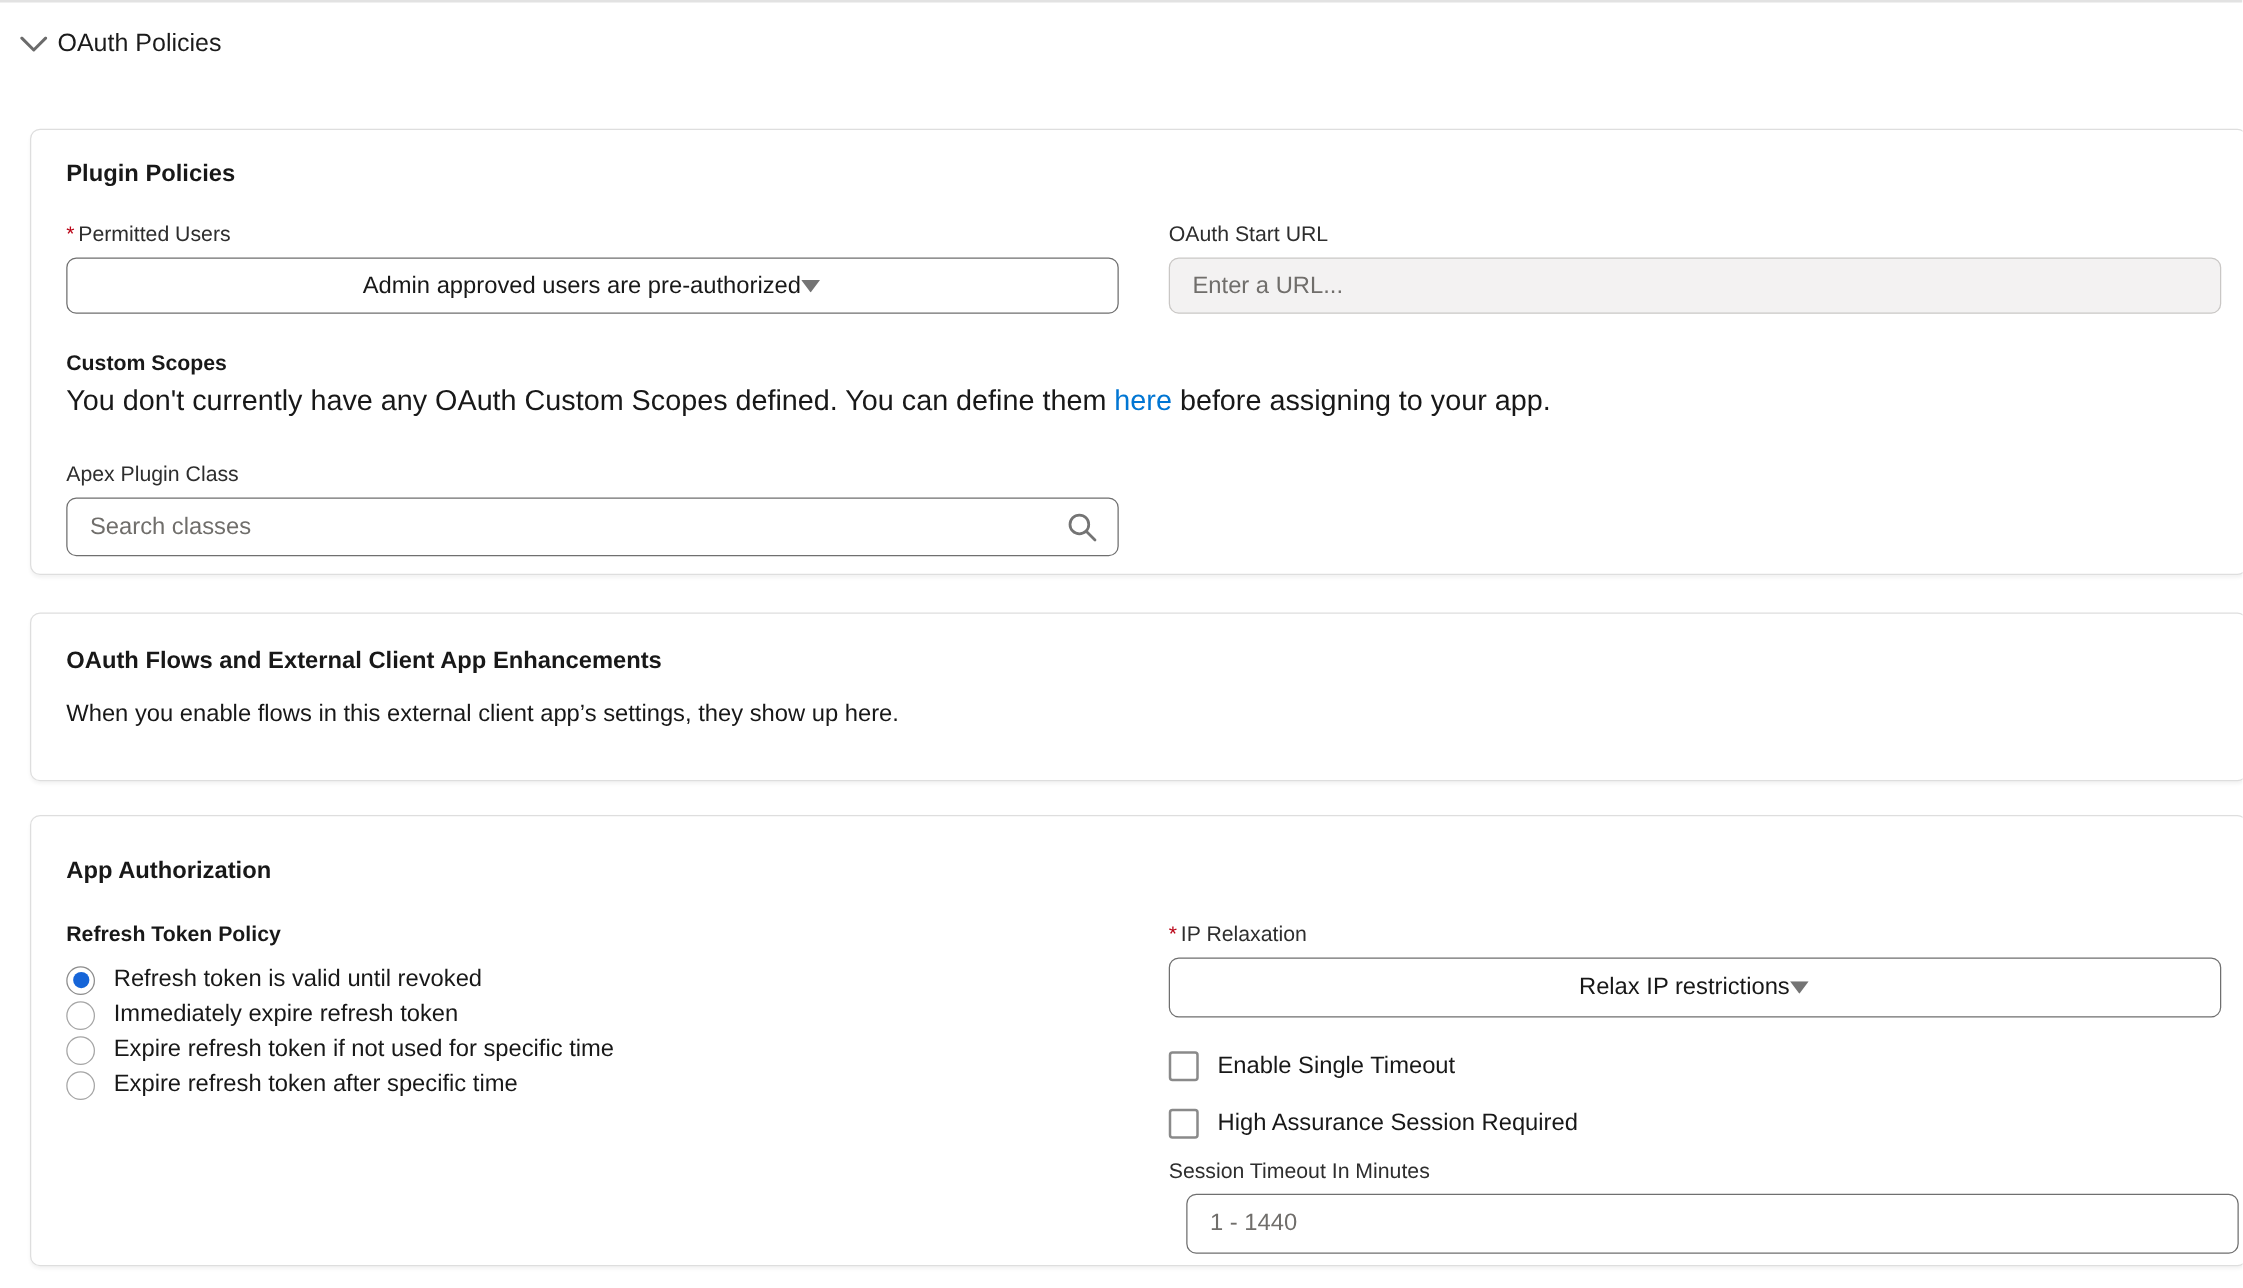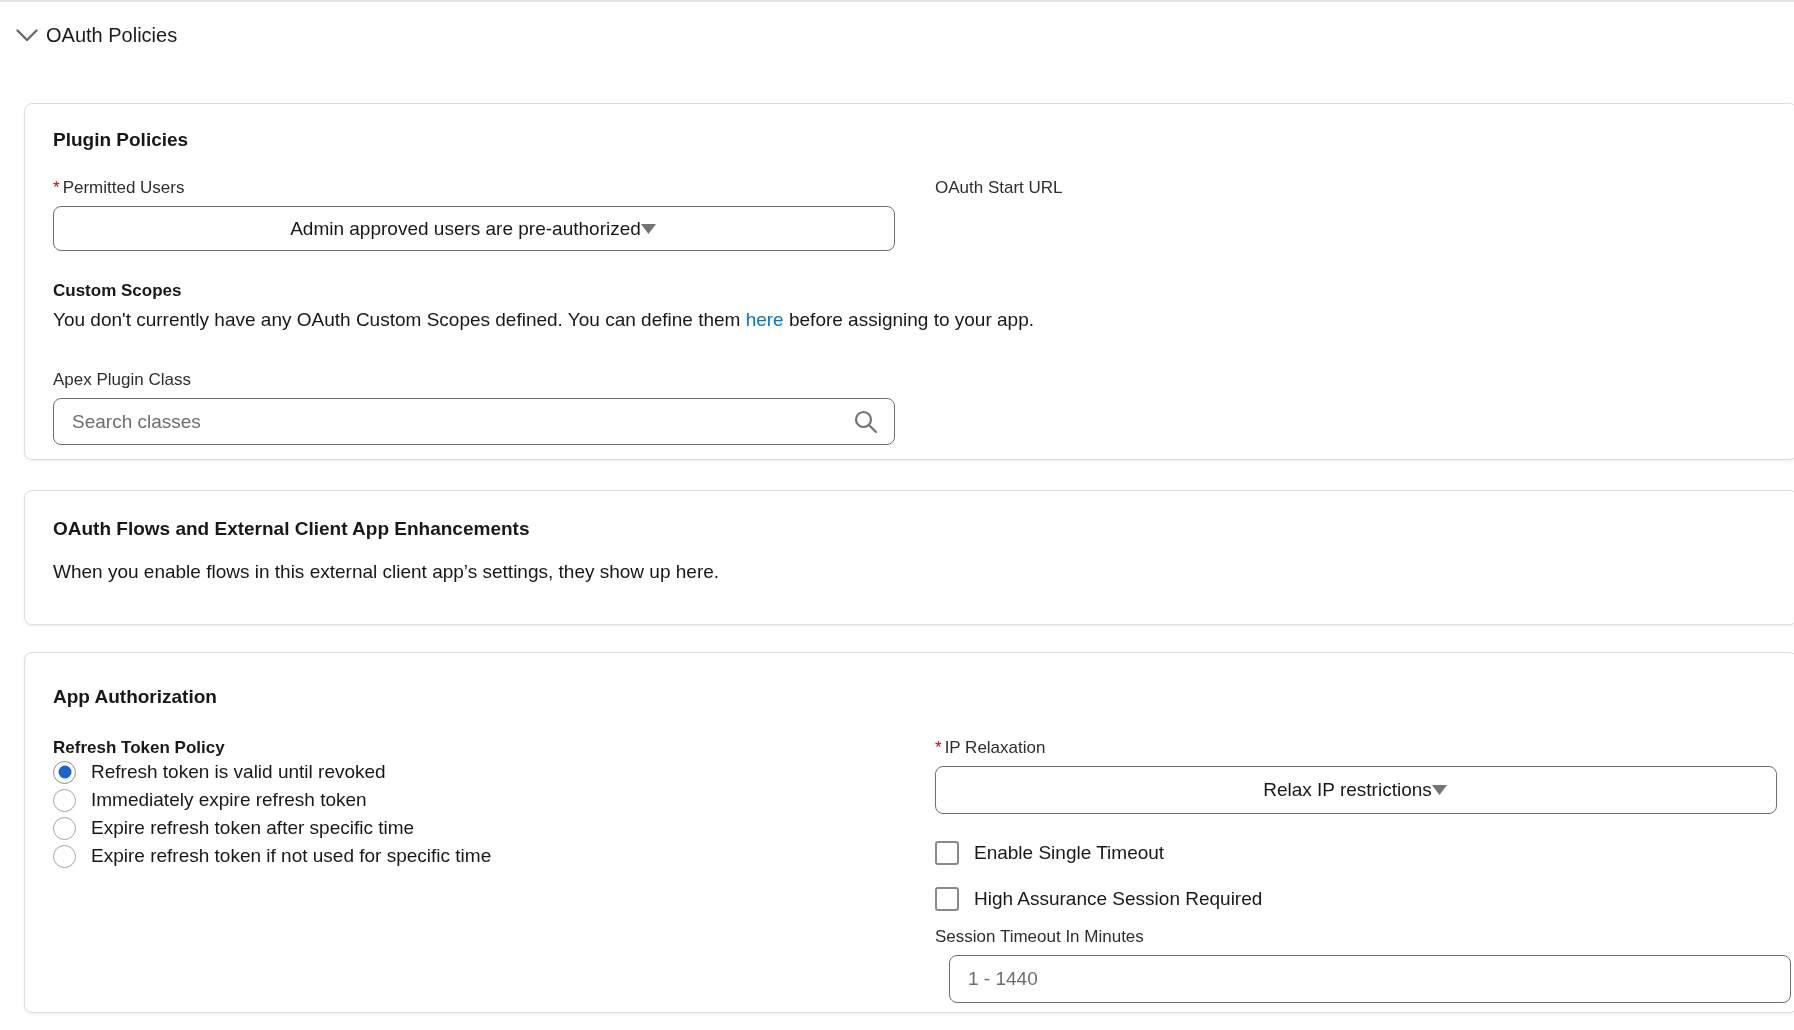--- a/index.html
+++ b/index.html
@@ -55,33 +55,33 @@
     border-radius: 8px; font-size: 19px;
     padding: 0 18px; font-family: "Liberation Sans", sans-serif;
     color: #181818; outline: none;
   }
   input.text-input { border: 1.5px solid #6f6f6f; background: #fff; }
   input.disabled-input { border: 1px solid #c9c7c5; background: #f3f2f2; }
   input::placeholder { color: #706e6b; opacity: 1; }
 
   .group-label { font-size: 17px; font-weight: bold; color: #181818; }
 
-  .scopes-text { font-size: 19px; color: #181818; line-height: 24px; }
+  .scopes-text { font-size: 23px; color: #181818; line-height: 24px; }
   .link { color: #0176d3; cursor: pointer; text-decoration: none; }
 
   .search-wrap { position: relative; width: 842px; }
   .search-wrap input { height: 47px; }
   .search-icon {
     position: absolute; right: 16px; top: 50%; transform: translateY(-50%);
     width: 26px; height: 26px; pointer-events: none;
   }
 
   .body-text { font-size: 19px; color: #181818; margin-top: 21px; }
 
-  .radio-list { margin-top: 0; }
+  .radio-list { margin-top: 12px; }
   .radio-row { display: flex; align-items: center; gap: 15px; height: 28px; }
   .radio {
     width: 23px; height: 23px; border-radius: 50%;
     border: 1.5px solid #a5a5a5; background: #fff; flex-shrink: 0;
     position: relative; cursor: pointer;
   }
   .radio.checked { border-color: #8c8c8c; }
   .radio.checked::after {
     content: ""; position: absolute; left: 50%; top: 50%;
     width: 13px; height: 13px; border-radius: 50%;
@@ -117,20 +117,21 @@
       <span class="field-label"><span class="req">*</span><span>Permitted Users</span></span>
       <div class="select-box">
         <span>Admin approved users are pre-authorized</span>
         <svg class="tri" viewBox="0 0 15 10">
           <polygon points="0,0 15,0 7.5,10" fill="#747474"></polygon>
         </svg>
       </div>
     </div>
     <div>
       <span class="field-label">OAuth Start URL</span>
+      <input type="text" class="disabled-input" disabled="" placeholder="Enter a URL..." style="">
     </div>
   </div>
 
   <div style="margin-top: 30px;">
     <span class="group-label">Custom Scopes</span>
     <div class="scopes-text" style="margin-top: 7px;"><span>You don't currently have any OAuth Custom Scopes defined. You can define them </span><a class="link">here</a><span> before assigning to your app.</span></div>
   </div>
 
   <div style="margin-top: 38px;">
     <span class="field-label">Apex Plugin Class</span>
@@ -160,25 +161,25 @@
         <div class="radio-row">
           <span class="radio checked"></span>
           <span class="choice-label">Refresh token is valid until revoked</span>
         </div>
         <div class="radio-row">
           <span class="radio"></span>
           <span class="choice-label">Immediately expire refresh token</span>
         </div>
         <div class="radio-row">
           <span class="radio"></span>
+          <span class="choice-label">Expire refresh token if not used for specific time</span>
+        </div>
+        <div class="radio-row">
+          <span class="radio"></span>
           <span class="choice-label">Expire refresh token after specific time</span>
-        </div>
-        <div class="radio-row">
-          <span class="radio"></span>
-          <span class="choice-label">Expire refresh token if not used for specific time</span>
         </div>
       </div>
     </div>
 
     <div>
       <span class="field-label"><span class="req">*</span><span>IP Relaxation</span></span>
       <div class="select-box" style="height:48px;">
         <span>Relax IP restrictions</span>
         <svg class="tri" viewBox="0 0 15 10">
           <polygon points="0,0 15,0 7.5,10" fill="#747474"></polygon>

